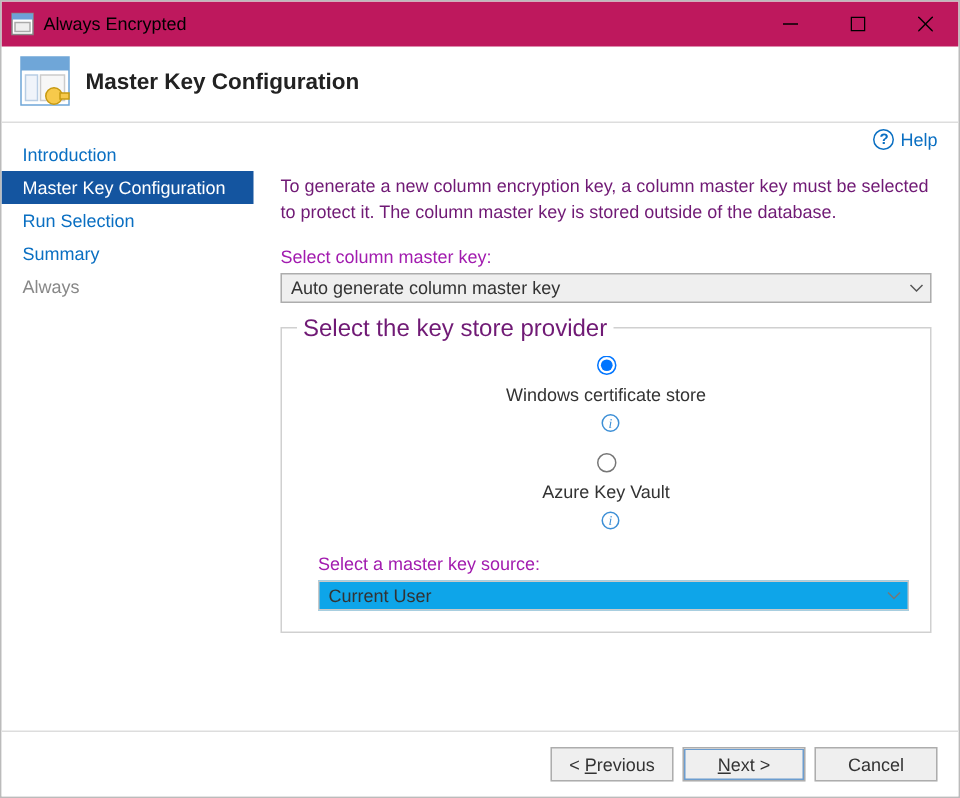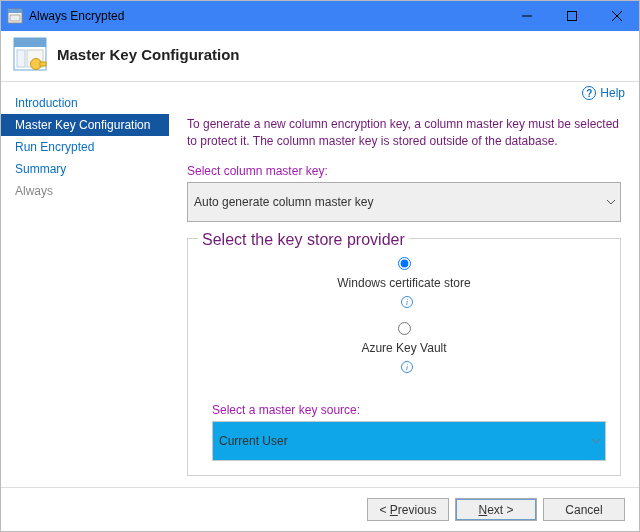--- a/index.html
+++ b/index.html
@@ -1,20 +1,20 @@
 <!DOCTYPE html>
 <html><head>
 <meta charset="utf-8">
 <style>
   * { box-sizing: border-box; }
   html, body { margin:0; padding:0; font-family:"Segoe UI", Tahoma, sans-serif; font-size:12px; color:#333; }
   body { width:640px; height:532px; background:#fff; border:1px solid #bbb; display:flex; flex-direction:column; overflow:hidden; }
 
   
-  .titlebar { height:30px; display:flex; align-items:center; background:#3b82f6; }
+  .titlebar { height:30px; display:flex; align-items:center; background:#be185d; }
   .titlebar .appicon { width:16px; height:16px; margin:0 6px; }
   .titlebar .title { flex:1; font-size:12px; color:#000; }
   .titlebar .winbtn { width:45px; height:30px; display:flex; align-items:center; justify-content:center; color:#333; }
   .winbtn svg { display:block; }
 
   
   .header-band { display:flex; align-items:center; padding:6px 12px 10px 12px; }
   .header-band .big-icon { width:34px; height:34px; margin-right:10px; }
   .header-band h1 { margin:0; font-size:15px; font-weight:600; color:#222; }
   .sep { height:1px; background:#ddd; }
@@ -24,31 +24,31 @@
   .sidebar { width:168px; padding:10px 0; }
   .sidebar-item { padding:4px 14px; font-size:12px; color:#0a6fc2; cursor:default; }
   .sidebar-item.active { background:#1455a0; color:#fff; }
   .sidebar-item.disabled { color:#888; }
 
   .main { flex:1; position:relative; padding:10px 18px 0 18px; }
   .help { position:absolute; top:4px; right:14px; display:flex; align-items:center; gap:4px; color:#0a6fc2; cursor:pointer; font-size:12px; }
   .help-icon { width:14px; height:14px; border:1px solid #0a6fc2; border-radius:50%; display:flex; align-items:center; justify-content:center; font-size:10px; font-weight:bold; color:#0a6fc2; }
   .intro { margin-top:24px; margin-bottom:14px; color:#701a75; line-height:1.4; }
   .lbl { margin-bottom:4px; color:#a21caf; }
-  .dropdown { width:100%; height:40px; background:#efefef; border:1px solid #adadad; display:flex; align-items:center; padding:0 6px; font-size:12px; color:#333; position:relative; }
+  .dropdown { width:100%; height:20px; background:#efefef; border:1px solid #adadad; display:flex; align-items:center; padding:0 6px; font-size:12px; color:#333; position:relative; }
   .dropdown.light { background:#0ea5e9; border:1px solid #c9c9c9; }
   .dropdown .arrow { position:absolute; right:4px; top:50%; transform:translateY(-50%); }
 
   .fieldset { border:1px solid #d0d0d0; padding:12px 14px 14px 14px; margin-top:16px; position:relative; }
   .fieldset .legend { position:absolute; top:-8px; left:10px; background:#fff; padding:0 4px; font-size:16px; color:#701a75; }
   .radio-row { display:flex; align-items:center; gap:6px; margin:6px 0 14px 0; font-size:12px; color:#333;flex-direction:column; }
   .radio-row input[type=radio] { margin:0; }
   .info-icon { width:12px; height:12px; border:1px solid #3d8fd6; border-radius:50%; display:inline-flex; align-items:center; justify-content:center; font-size:9px; color:#3d8fd6; font-style:italic; font-family: Georgia, serif; margin-left:6px; }
 
-  .source-block { margin-top:30px; margin-left:10px; }
+  .source-block { margin-top:16px; margin-left:10px; }
 
   
   .footer { border-top:1px solid #ddd; padding:10px 14px; display:flex; justify-content:flex-end; gap:6px; background:#fff; }
   .btn { min-width:82px; height:23px; background:#efefef; border:1px solid #adadad; font-size:12px; display:flex; align-items:center; justify-content:center; padding:0 8px; }
   .btn.default { box-shadow: inset 0 0 0 1px rgba(0,90,180,.55); }
   .btn u { text-decoration:underline; }
 </style>
 </head>
 <body>
 
@@ -87,21 +87,21 @@
     <rect x="27" y="25" width="6" height="4" fill="#f7c94b" stroke="#c79a12"></rect>
   </svg>
   <h1>Master Key Configuration</h1>
 </div>
 <div class="sep"></div>
 
 <div class="body">
   <div class="sidebar">
     <div class="sidebar-item">Introduction</div>
     <div class="sidebar-item active">Master Key Configuration</div>
-    <div class="sidebar-item">Run Encrypted</div>
+    <div class="sidebar-item">Run Selection</div>
     <div class="sidebar-item">Summary</div>
     <div class="sidebar-item disabled">Always</div>
   </div>
 
   <div class="main">
     <div class="help">
       <span class="help-icon">?</span>
       <span>Help</span>
     </div>
 

